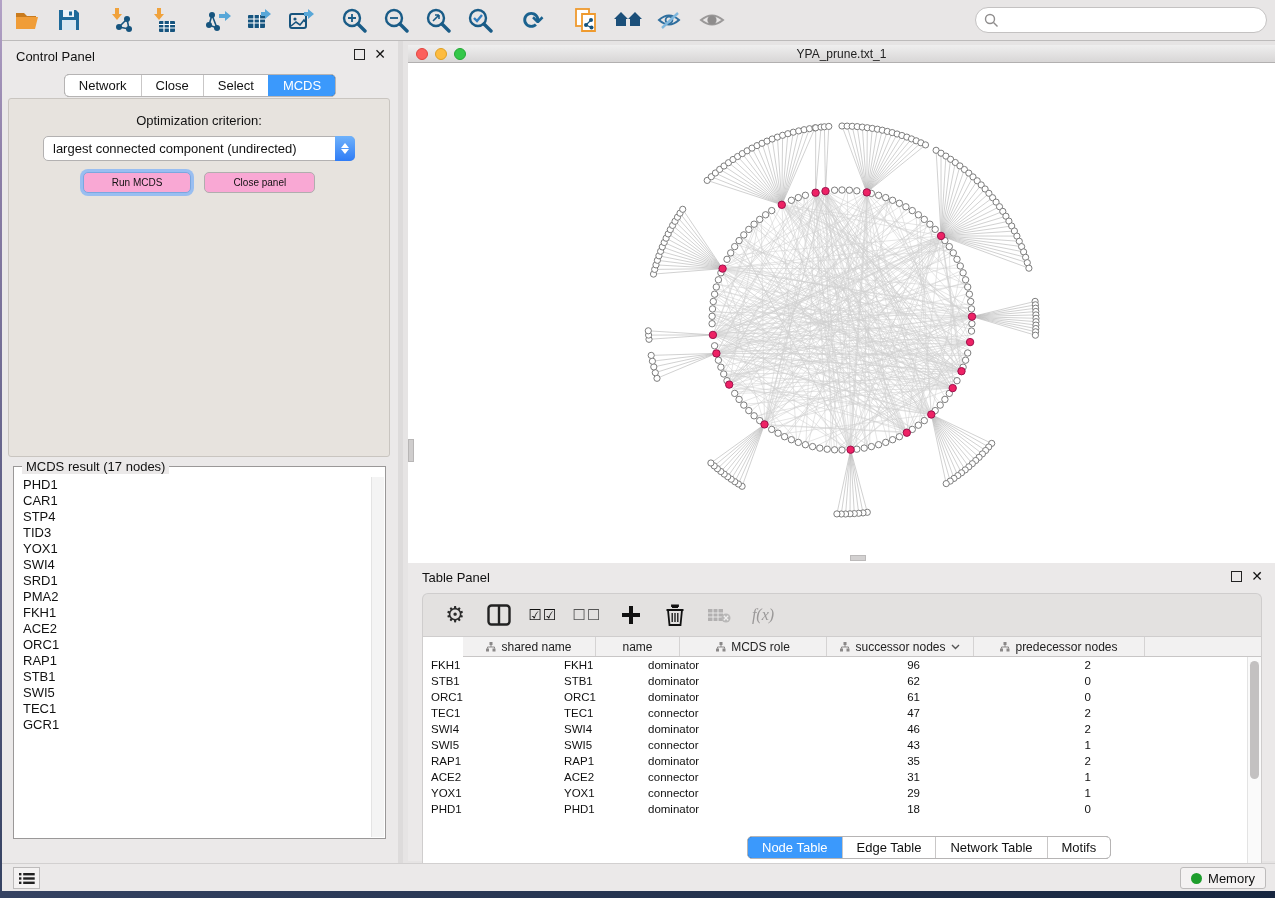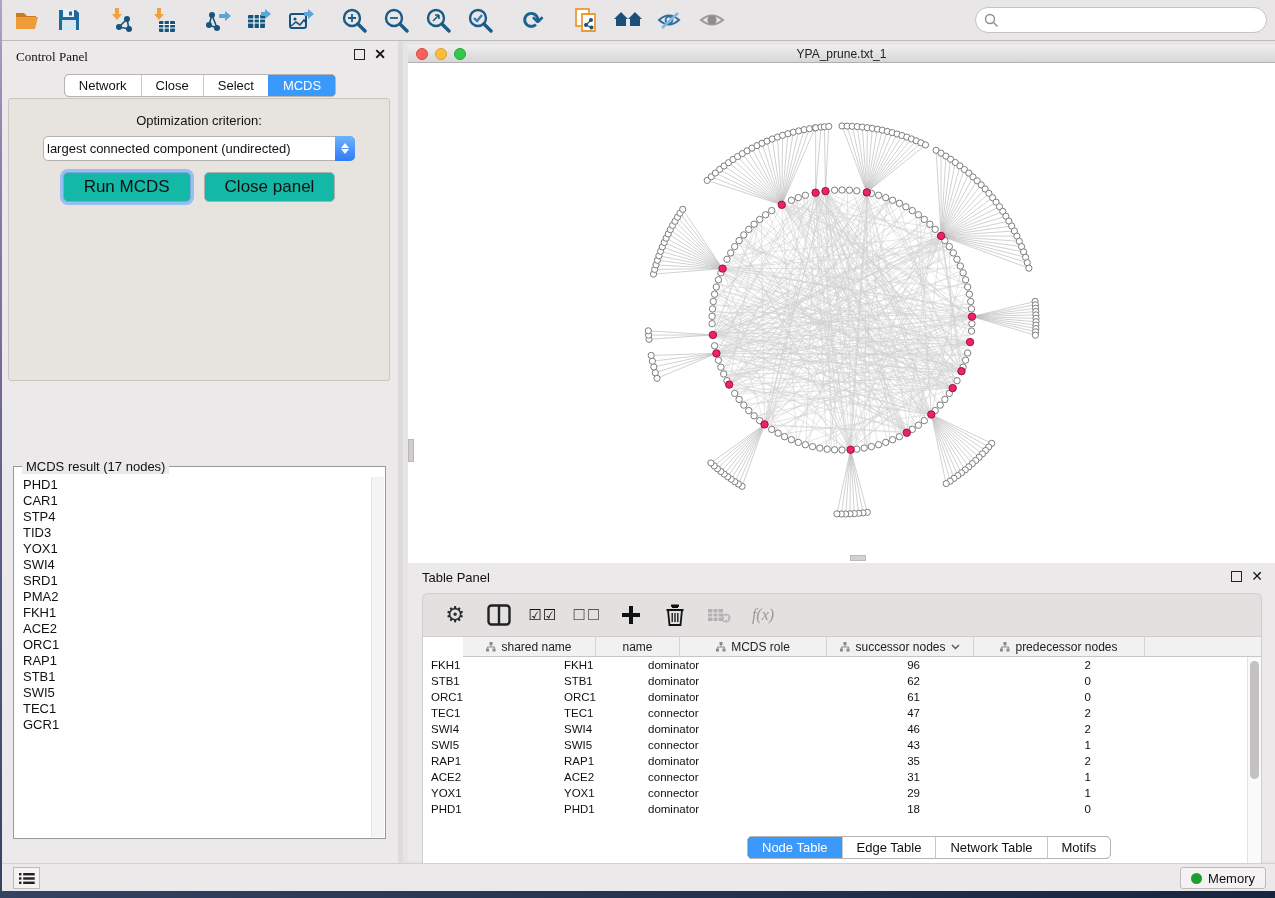--- a/index.html
+++ b/index.html
@@ -18,43 +18,43 @@
 abab; margin:0 9px; }
   .tb-gap { width:8px; }
   .glyph-refresh { font-size:25px; font-weight:bold; color:#1a628f; line-height:1; }
   .search-wrap { margin-left:auto; position:relative; }
   .search-input { width:292px; height:26px; border:1px solid #c4c2c2; border-radius:13px;
     background:#fff; padding:0 10px 0 28px; font-size:13px; outline:none; }
   .search-icon { position:absolute; left:9px; top:6px; }
 
   
   .control-panel { position:absolute; left:0; top:41px; width:401px; bottom:28px; background:#ebe9e9; border-right:5px solid #dddbdb; }
-  .cp-header { position:relative; height:30px;font-family:Liberation Serif, serif; }
+  .cp-header { position:relative; height:30px; }
   .cp-title { position:absolute; left:14px; top:8px; font-size:13px; color:#111; }
   .panel-winbtns { position:absolute; right:12px; top:8px; display:flex; gap:9px; align-items:center; }
   .float-btn { width:11px; height:11px; border:1.5px solid #222; background:transparent; }
   .close-x { font-size:14px; font-weight:bold; color:#111; line-height:11px; }
   .seg-tabs { display:flex; justify-content:center; margin-top:3px; }
   .seg { display:flex; border:1px solid #b6b4b4; border-radius:5px; overflow:hidden; background:#404040; }
   .seg-tab { padding:3px 14px; font-size:13px; color:#111; background:#fff; border-left:1px solid #c9c7c7; cursor:default; }
   .seg-tab:first-child { border-left:none; }
   .seg-tab.selected { background:#3b99fc; color:#fff; border-left-color:#3b99fc; }
-  .cp-subpanel { position:absolute; left:6px; right:8px; top:57px; height:283px;
+  .cp-subpanel { position:absolute; left:6px; right:8px; top:57px; height:359px;
     background:#e7e3de; border:1px solid #c9c5c0; border-radius:3px; }
   .opt-label { text-align:center; margin-top:14px; font-size:13px; color:#111; }
   .dropdown { position:relative; margin:8px auto 0; width:312px; height:25px; background:#fff;
     border:1px solid #b3b1b1; border-radius:5px; display:flex; align-items:center; cursor:default; }
-  .dropdown-value { flex:1; font-size:13px; padding-left:3px; color:#111; white-space:nowrap; }
+  .dropdown-value { flex:1; font-size:13px; padding-left:9px; color:#111; white-space:nowrap; }
   .dropdown-stepper { width:20px; height:25px; margin-right:-1px; border-radius:0 5px 5px 0;
     background:linear-gradient(#6fb2fb,#2f7cf6); display:flex; flex-direction:column; align-items:center; justify-content:center; gap:1px; }
   .dd-arrow { width:0; height:0; border-left:4px solid transparent; border-right:4px solid transparent; }
   .dd-up { border-bottom:5px solid #fff; }
   .dd-down { border-top:5px solid #fff; }
   .cp-buttons { display:flex; justify-content:center; gap:13px; margin-top:11px; }
-  .btn { background:#14b8a6; border:1px solid #b0aeae; border-radius:5px; padding:4px 20px; font-size:17px; color:#111; cursor:default; }
+  .btn { background:#f9a8d4; border:1px solid #b0aeae; border-radius:5px; padding:4px 28px; font-size:10px; color:#111; cursor:default; }
   .btn.focused { box-shadow:0 0 0 3px rgba(110,170,250,.65); border-color:#7aa8e0; }
   .mcds-fieldset { position:absolute; left:11px; width:373px; top:425px; height:373px;
     border:1px solid #9a9898; background:#fff; }
   .mcds-legend { position:absolute; left:8px; top:-8px; background:#ebe9e9; padding:0 4px; font-size:13px; color:#111; }
   .mcds-list { position:absolute; left:1px; top:10px; right:14px; bottom:1px; overflow:hidden; }
   .mcds-item { font-size:13px; line-height:16px; padding-left:8px; color:#111; cursor:default; }
   .mcds-scroll { position:absolute; top:10px; right:1px; width:13px; bottom:1px; background:#f4f4f4; border-left:1px solid #e4e4e4; }
 
   
   .main-right { position:absolute; left:401px; top:41px; right:0; bottom:28px; background:#e6e4e4; }

